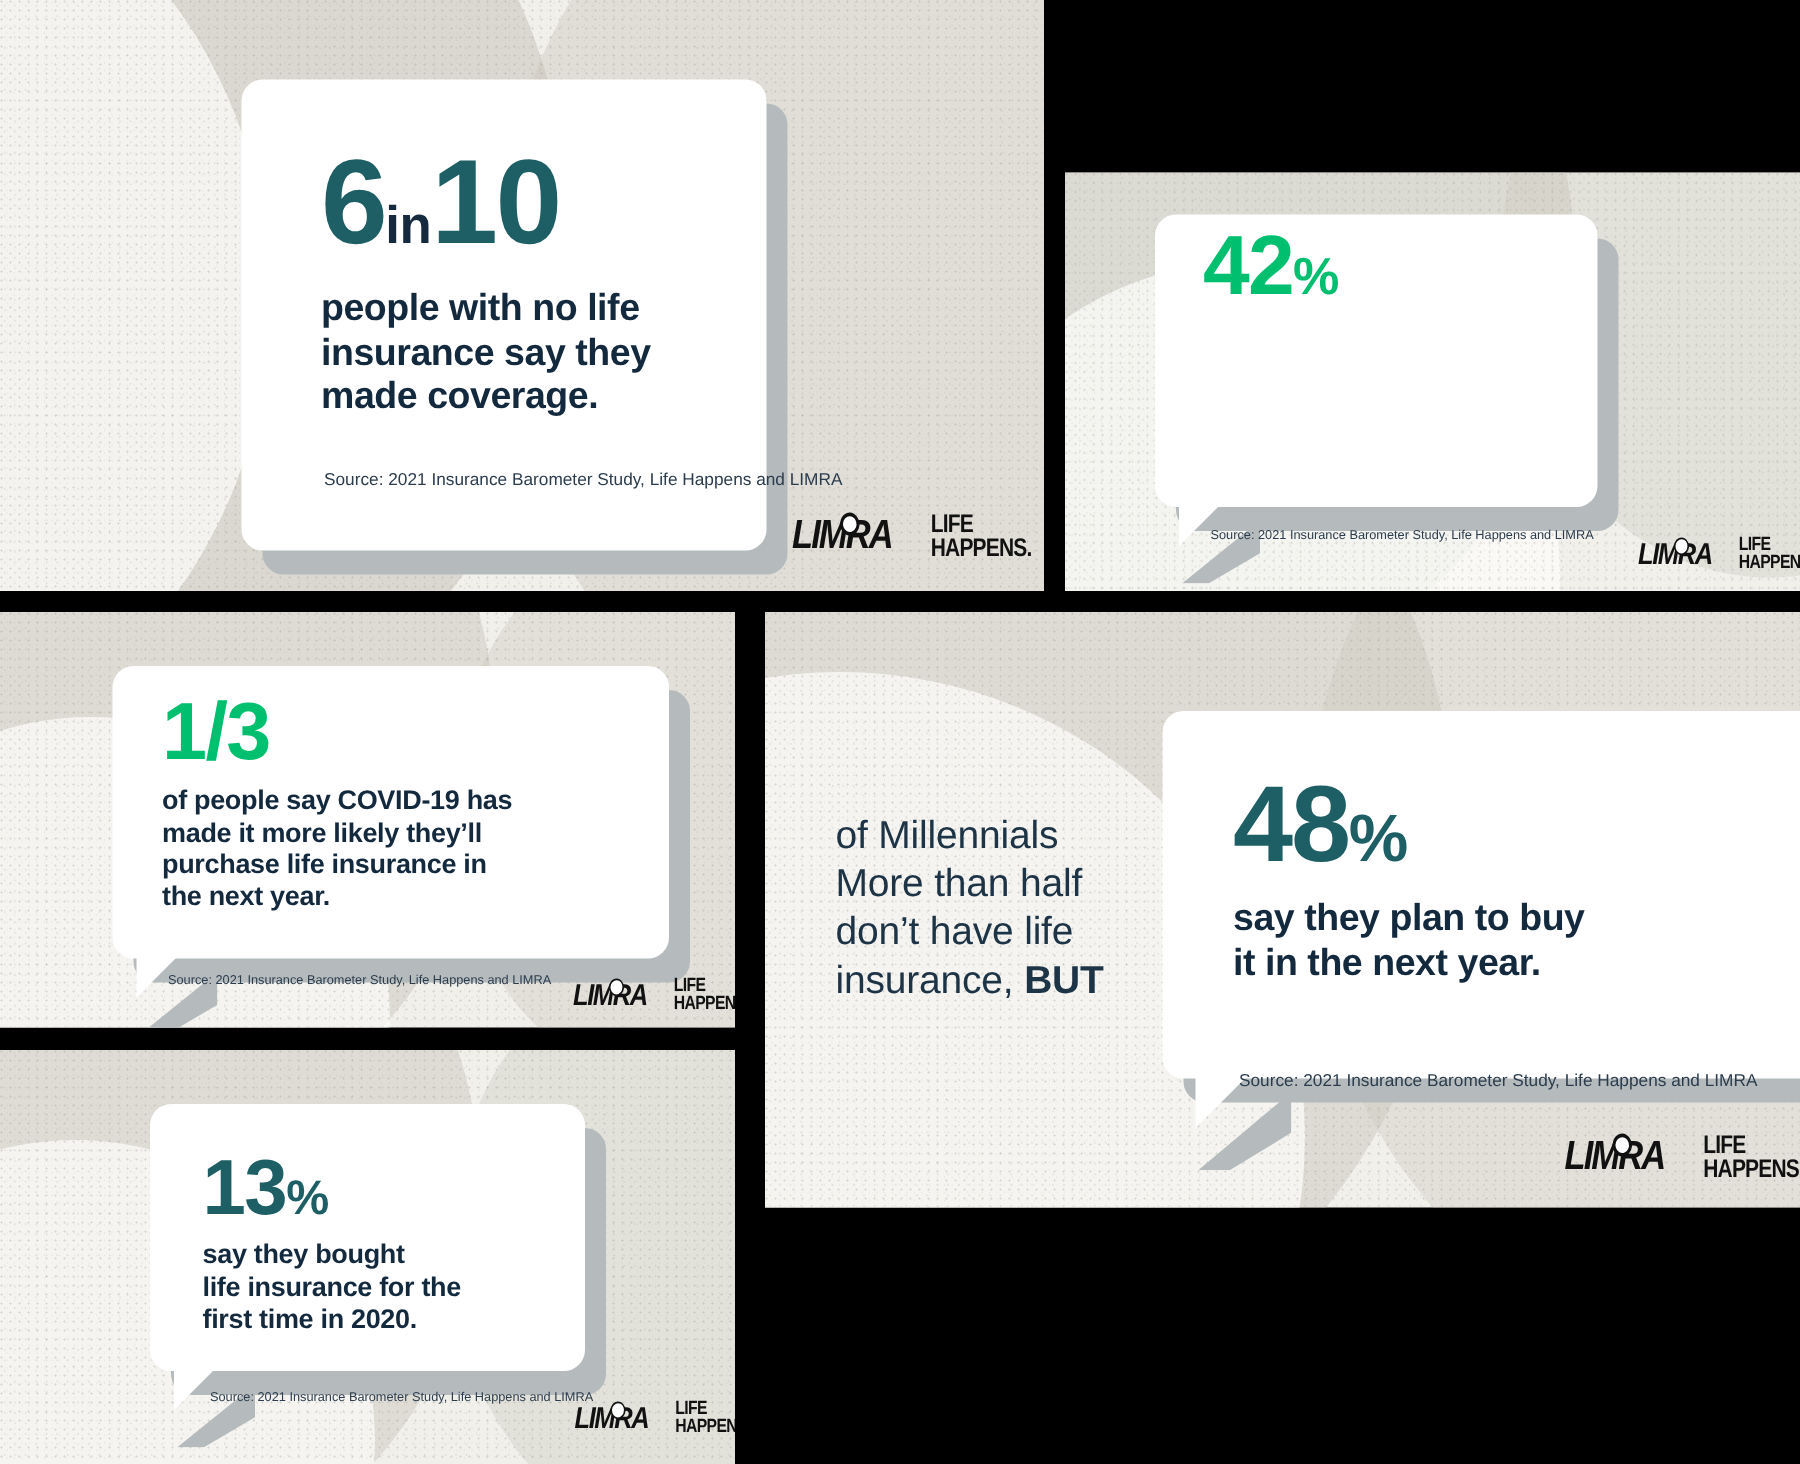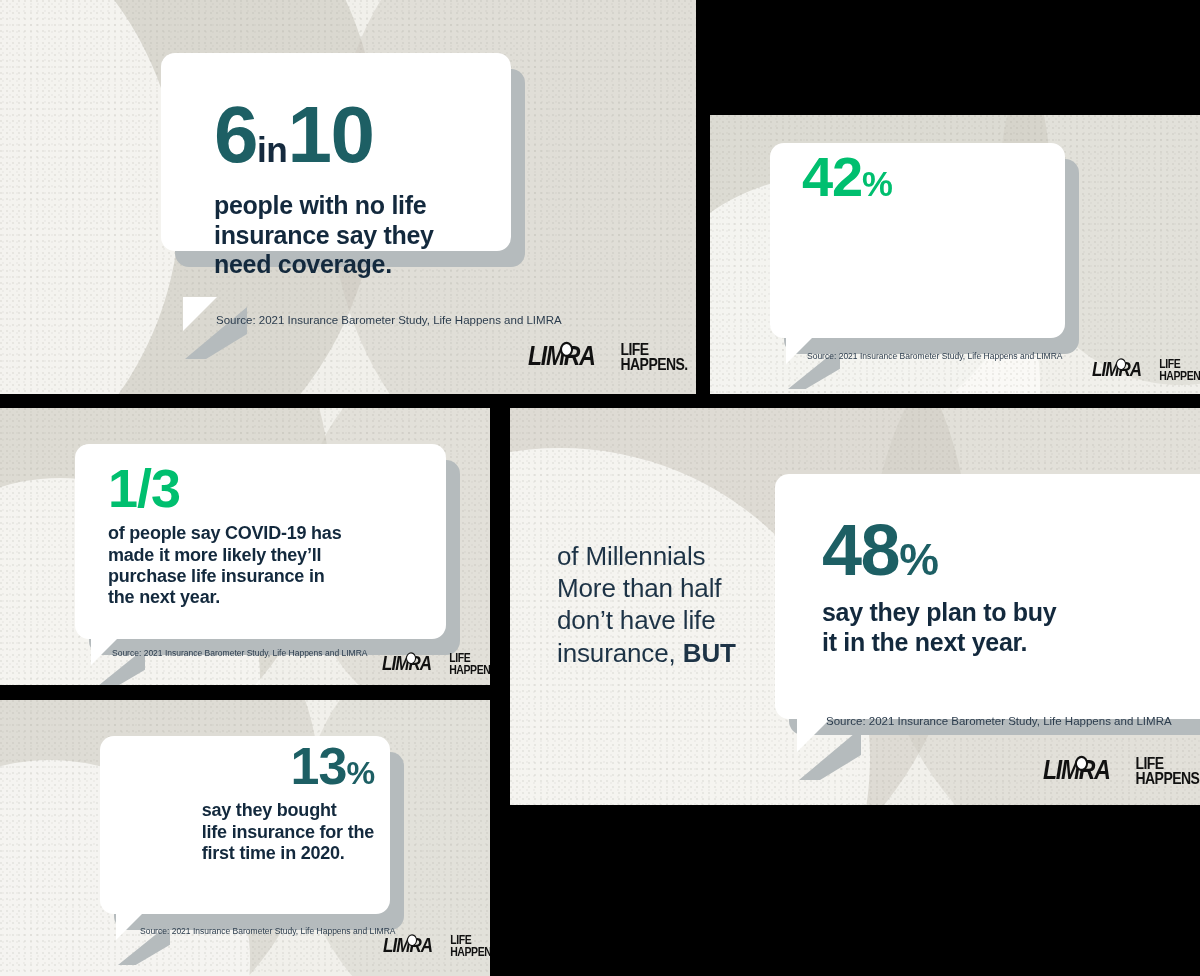--- a/index.html
+++ b/index.html
@@ -142,33 +142,33 @@
 <body>
 
 <div id="stage">
 
   <div class="panel" style="left:0; top:0; width:696px; height:394px;">
     <div class="blob dark" style="left:-240px; top:-190px; width:620px; height:700px;"></div>
     <div class="blob light" style="left:-420px; top:-120px; width:600px; height:640px;"></div>
     <div class="blob dark" style="left:330px; top:-130px; width:520px; height:640px; background:rgba(203,200,190,.45);"></div>
     <div class="noise"></div>
 
-    <div class="bubble-wrap" style="left:161px; top:53px; width:350px; height:198px;">
+    <div class="bubble-wrap" style="left:161px; top:53px; width:350px; height:314px;">
       <div class="bubble-shadow"></div>
       <div class="bubble-shadow-tail" style="left:24px; top:254px; width:62px; height:52px; clip-path:polygon(0 100%, 100% 0, 100% 52%, 34% 100%);"></div>
       <div class="bubble">
         <div class="bubble-tail" style="left:22px; top:244px; border-width:34px 34px 0 0;"></div>
         <div class="bubble-inner" style="left:53px; right:28px; top:44px;">
           <div class="stat" style="font-size:80px;">
             <span>6</span><span class="in">in</span><span>10</span>
           </div>
           <div class="body-text" style="font-size:25px; margin-top:18px;">
             <div>people with no life</div>
             <div>insurance say they</div>
-            <div>need coverage.</div>
+            <div>made coverage.</div>
           </div>
         </div>
       </div>
     </div>
     <div class="source" style="position:absolute; left:216px; top:314px; font-size:11.5px;">Source: 2021 Insurance Barometer Study, Life Happens and LIMRA</div>
 
     <div class="logos" style="left:528px; top:344px; gap:26px;">
       <div class="logo-limra" style="font-size:23px;">
         <span>LIMRA</span>
         <span class="swirl" style="left:32px; top:-1px; width:13px; height:13px;"></span>
@@ -297,21 +297,21 @@
     <div class="blob dark" style="left:-200px; top:-180px; width:520px; height:540px; background:rgba(201,198,188,.48);"></div>
     <div class="blob light" style="left:-150px; top:60px; width:400px; height:400px;"></div>
     <div class="blob dark" style="left:300px; top:-70px; width:330px; height:400px; background:rgba(206,203,193,.4);"></div>
     <div class="noise"></div>
 
     <div class="bubble-wrap" style="left:100px; top:36px; width:290px; height:178px;">
       <div class="bubble-shadow"></div>
       <div class="bubble-shadow-tail" style="left:18px; top:187px; width:52px; height:42px; clip-path:polygon(0 100%, 100% 0, 100% 52%, 34% 100%);"></div>
       <div class="bubble">
         <div class="bubble-tail" style="left:16px; top:177px; border-width:27px 27px 0 0;"></div>
-        <div class="bubble-inner" style="left:35px; right:16px; top:6px;align-items:flex-end;">
+        <div class="bubble-inner" style="left:35px; right:16px; top:32px;">
           <div class="stat" style="font-size:52px;">
             <span>13</span><span class="unit">%</span>
           </div>
           <div class="body-text" style="font-size:18px; margin-top:9px;">
             <div>say they bought</div>
             <div>life insurance for the</div>
             <div>first time in 2020.</div>
           </div>
         </div>
       </div>

